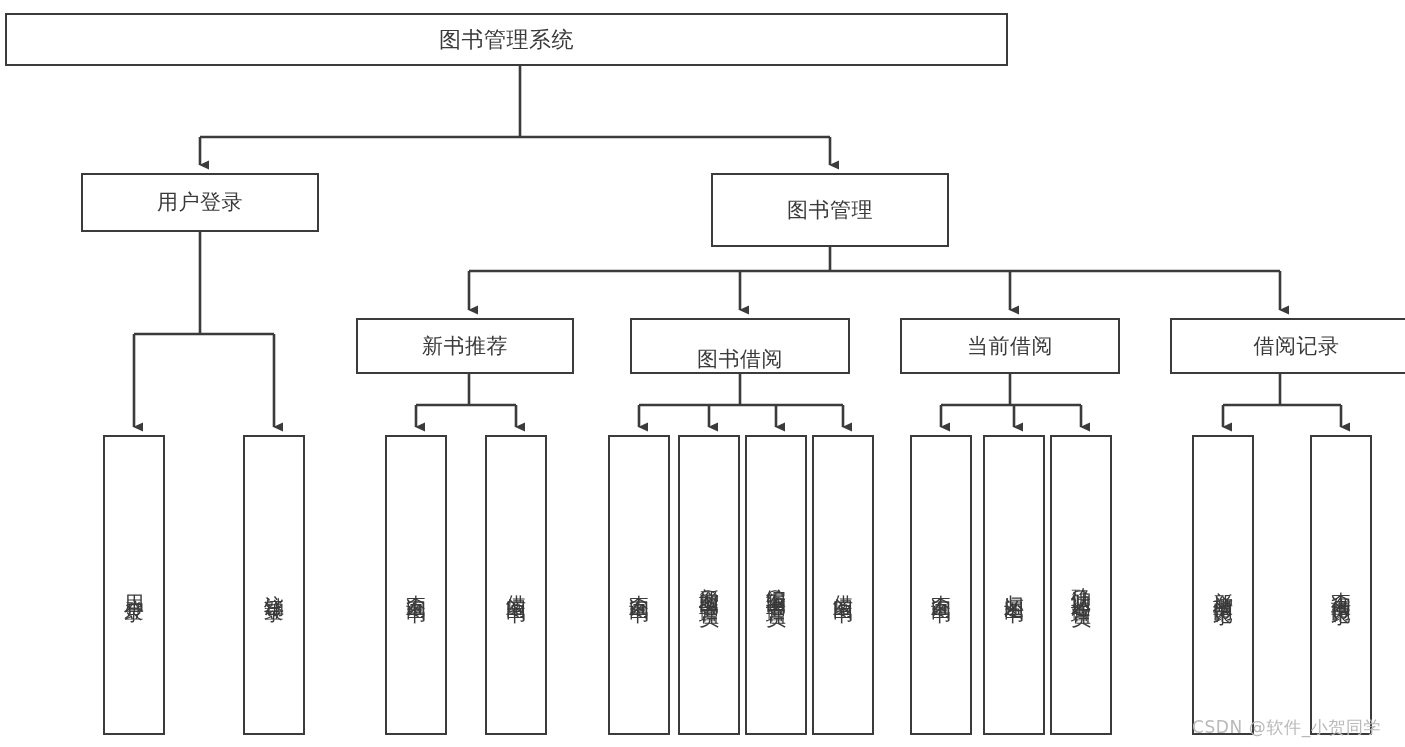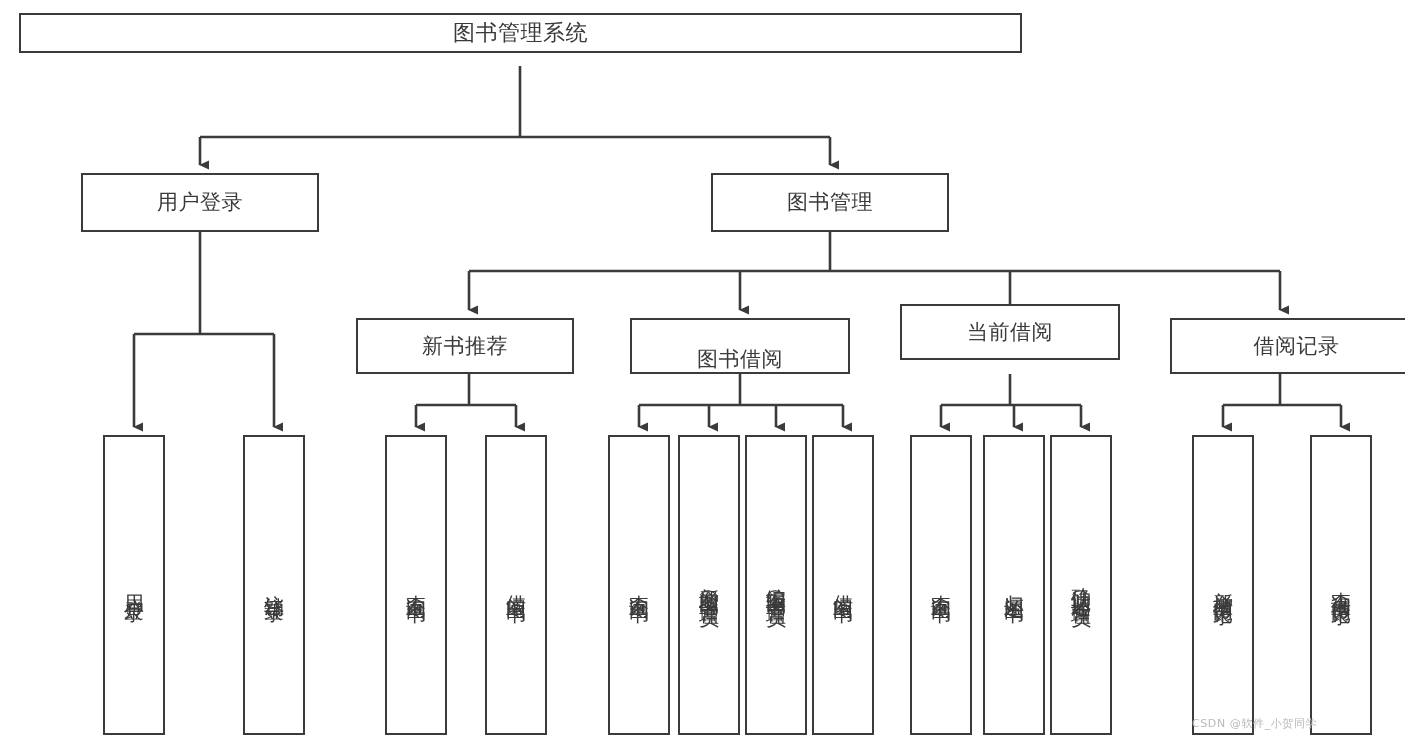--- a/index.html
+++ b/index.html
@@ -60,21 +60,21 @@
     writing-mode: vertical-rl;
     text-orientation: upright;
     font-size: 20px;
     line-height: 1.05;
     letter-spacing: 3px;
     white-space: nowrap;
     max-height: 278px;
   }
   .watermark {
     position: absolute;
-    font-size: 11px;
+    font-size: 17px;
     color: #b9b9b9;
     letter-spacing: 0.6px;
     white-space: nowrap;
     user-select: none;
   }
 </style>
 </head>
 <body>
 
 <div id="canvas">
@@ -122,38 +122,38 @@
       <path d="M 1014 405 L 1014 427" marker-end="url(#arrow)"></path>
       <path d="M 1081 405 L 1081 427" marker-end="url(#arrow)"></path>
 
       <path d="M 1280 374 L 1280 405"></path>
       <path d="M 1223 405 L 1341 405"></path>
       <path d="M 1223 405 L 1223 427" marker-end="url(#arrow)"></path>
       <path d="M 1341 405 L 1341 427" marker-end="url(#arrow)"></path>
     </g>
   </svg>
 
-  <div class="node horiz root" style="left:19px; top:13px; width:1003px; height:40px;">
+  <div class="node horiz root" style="left:5px; top:13px; width:1003px; height:53px;">
     <span class="lbl">图书管理系统</span>
   </div>
 
   <div class="node horiz" style="left:81px; top:173px; width:238px; height:59px;">
     <span class="lbl">用户登录</span>
   </div>
-  <div class="node horiz" style="left:711px; top:173px; width:238px; height:59px;">
+  <div class="node horiz" style="left:711px; top:173px; width:238px; height:74px;">
     <span class="lbl">图书管理</span>
   </div>
 
   <div class="node horiz" style="left:356px; top:318px; width:218px; height:56px;">
     <span class="lbl">新书推荐</span>
   </div>
   <div class="node horiz" style="left:630px; top:318px; width:220px; height:56px;align-items:flex-end;">
     <span class="lbl">图书借阅</span>
   </div>
-  <div class="node horiz" style="left:900px; top:304px; width:220px; height:56px;align-items:center;">
+  <div class="node horiz" style="left:900px; top:318px; width:220px; height:56px;align-items:center;">
     <span class="lbl">当前借阅</span>
   </div>
   <div class="node horiz" style="left:1170px; top:318px; width:253px; height:56px;">
     <span class="lbl">借阅记录</span>
   </div>
 
   <div class="node vert" style="left:103px; top:435px; width:62px; height:300px;">
     <span class="lbl">用户登录</span>
   </div>
   <div class="node vert" style="left:243px; top:435px; width:62px; height:300px;">

